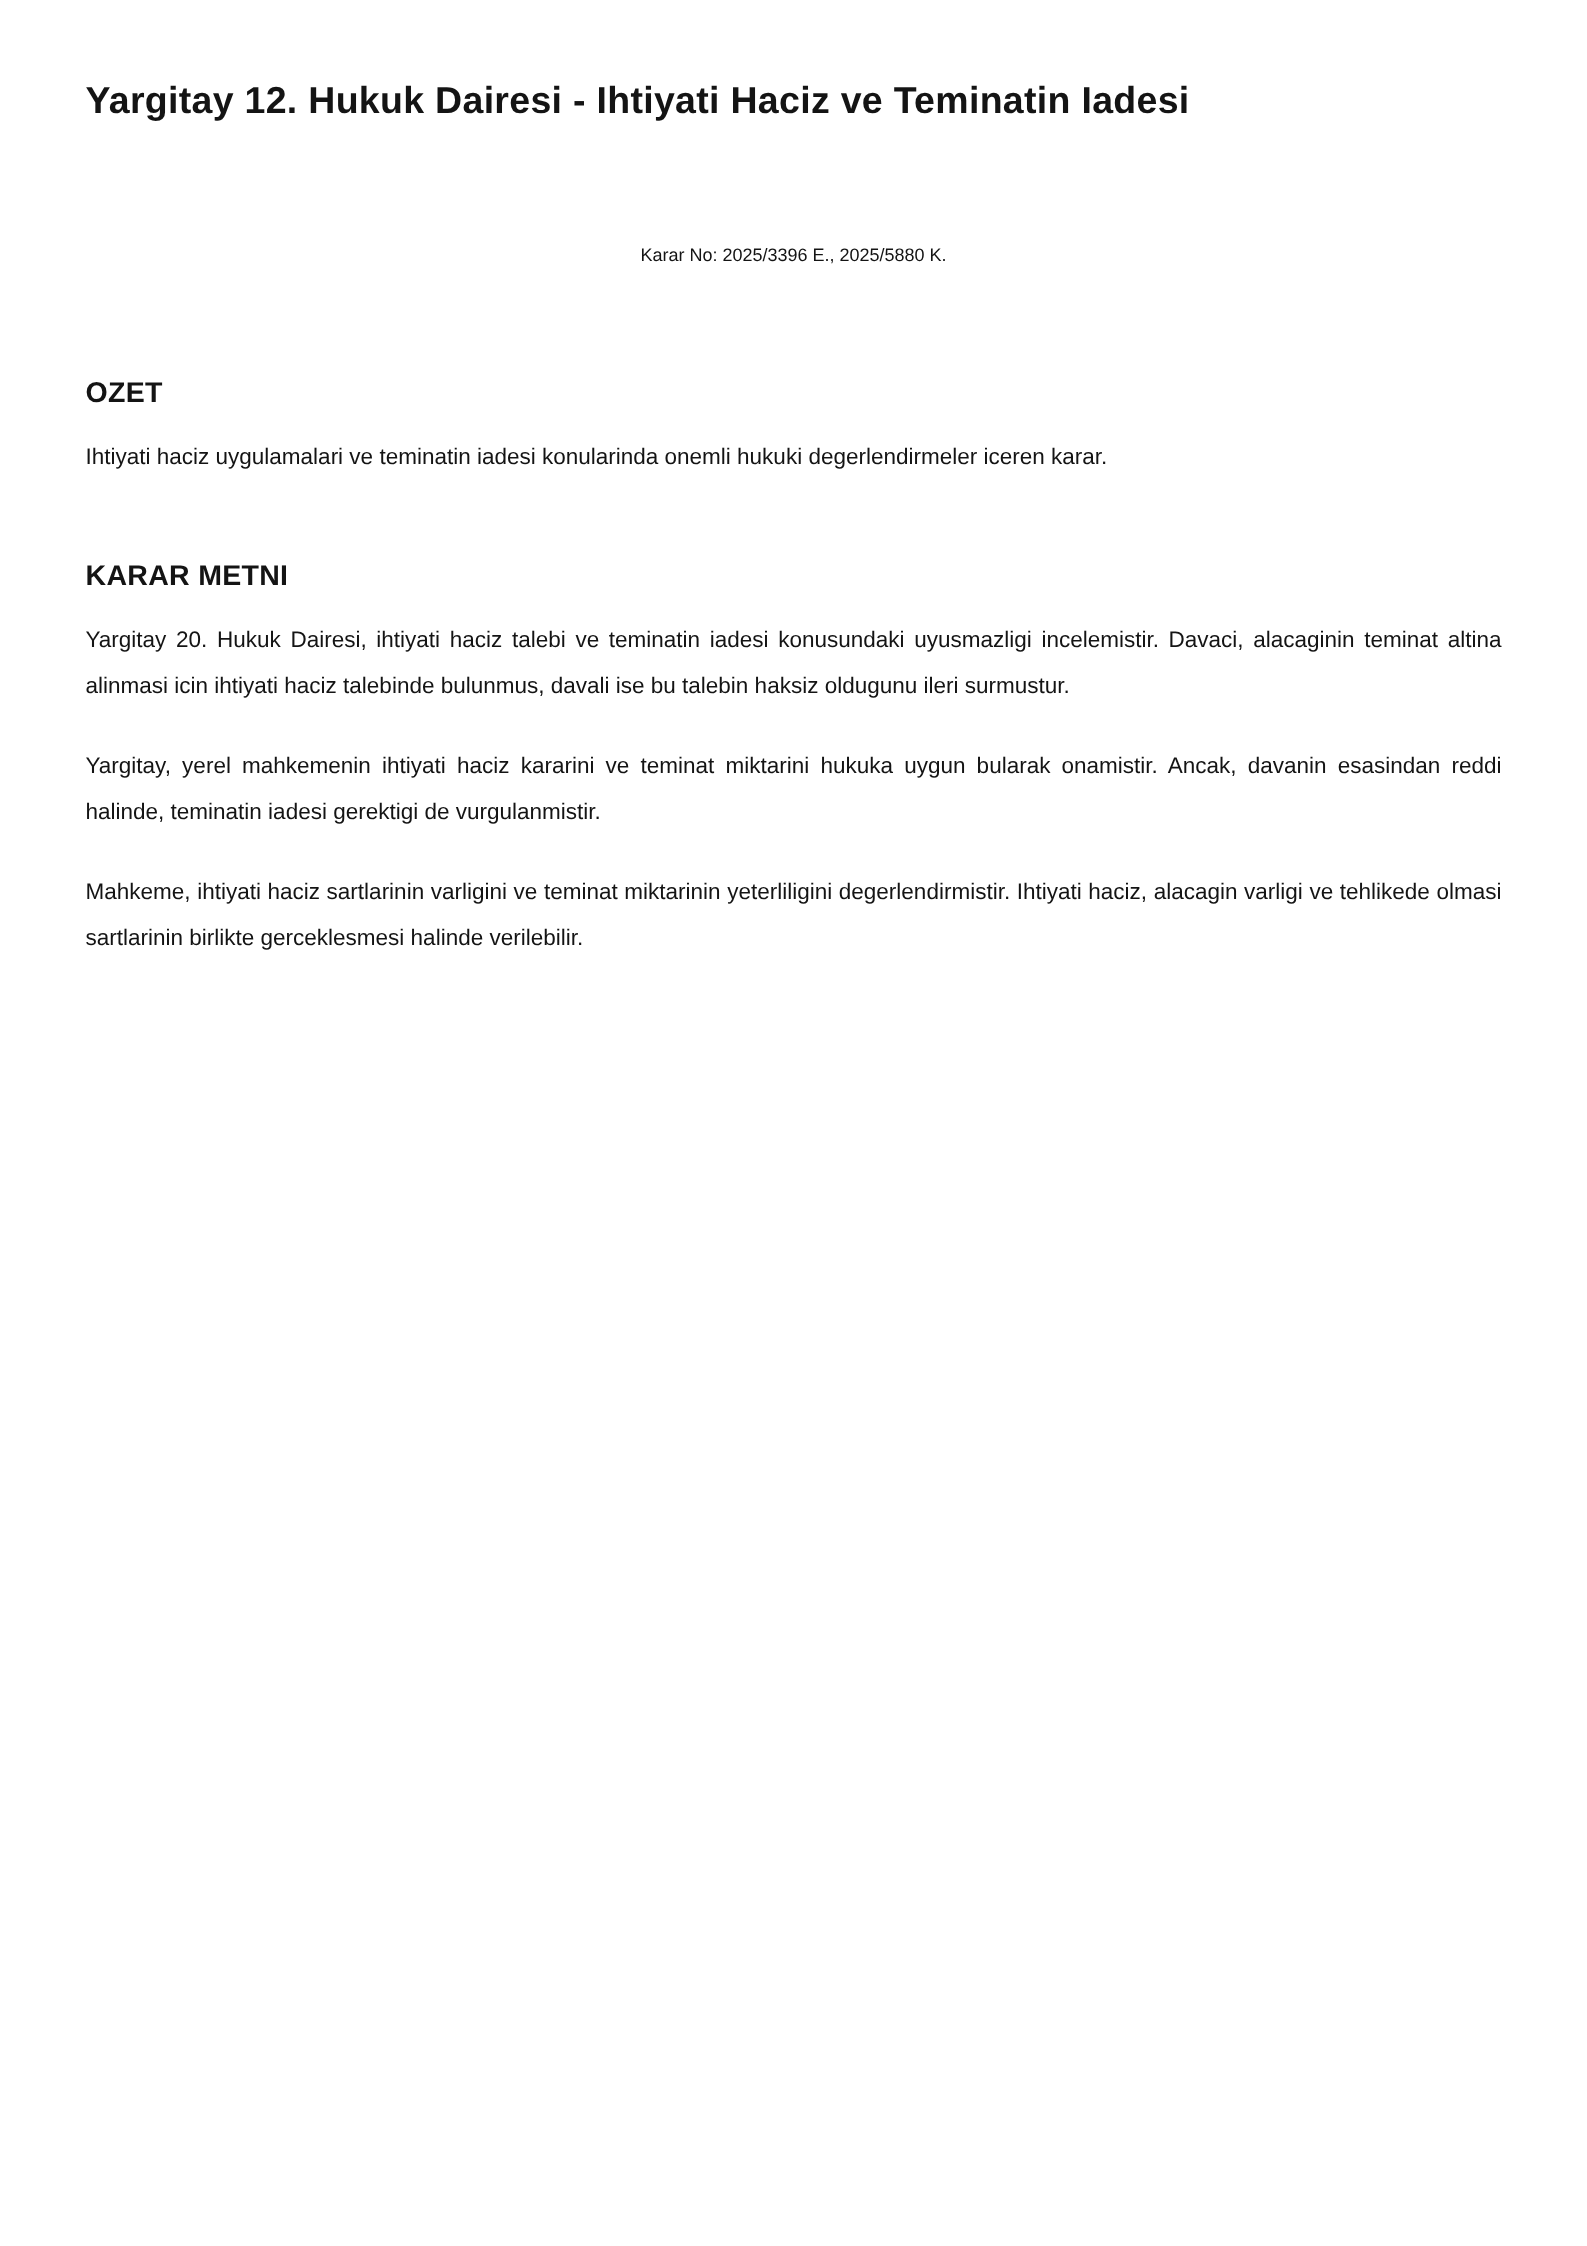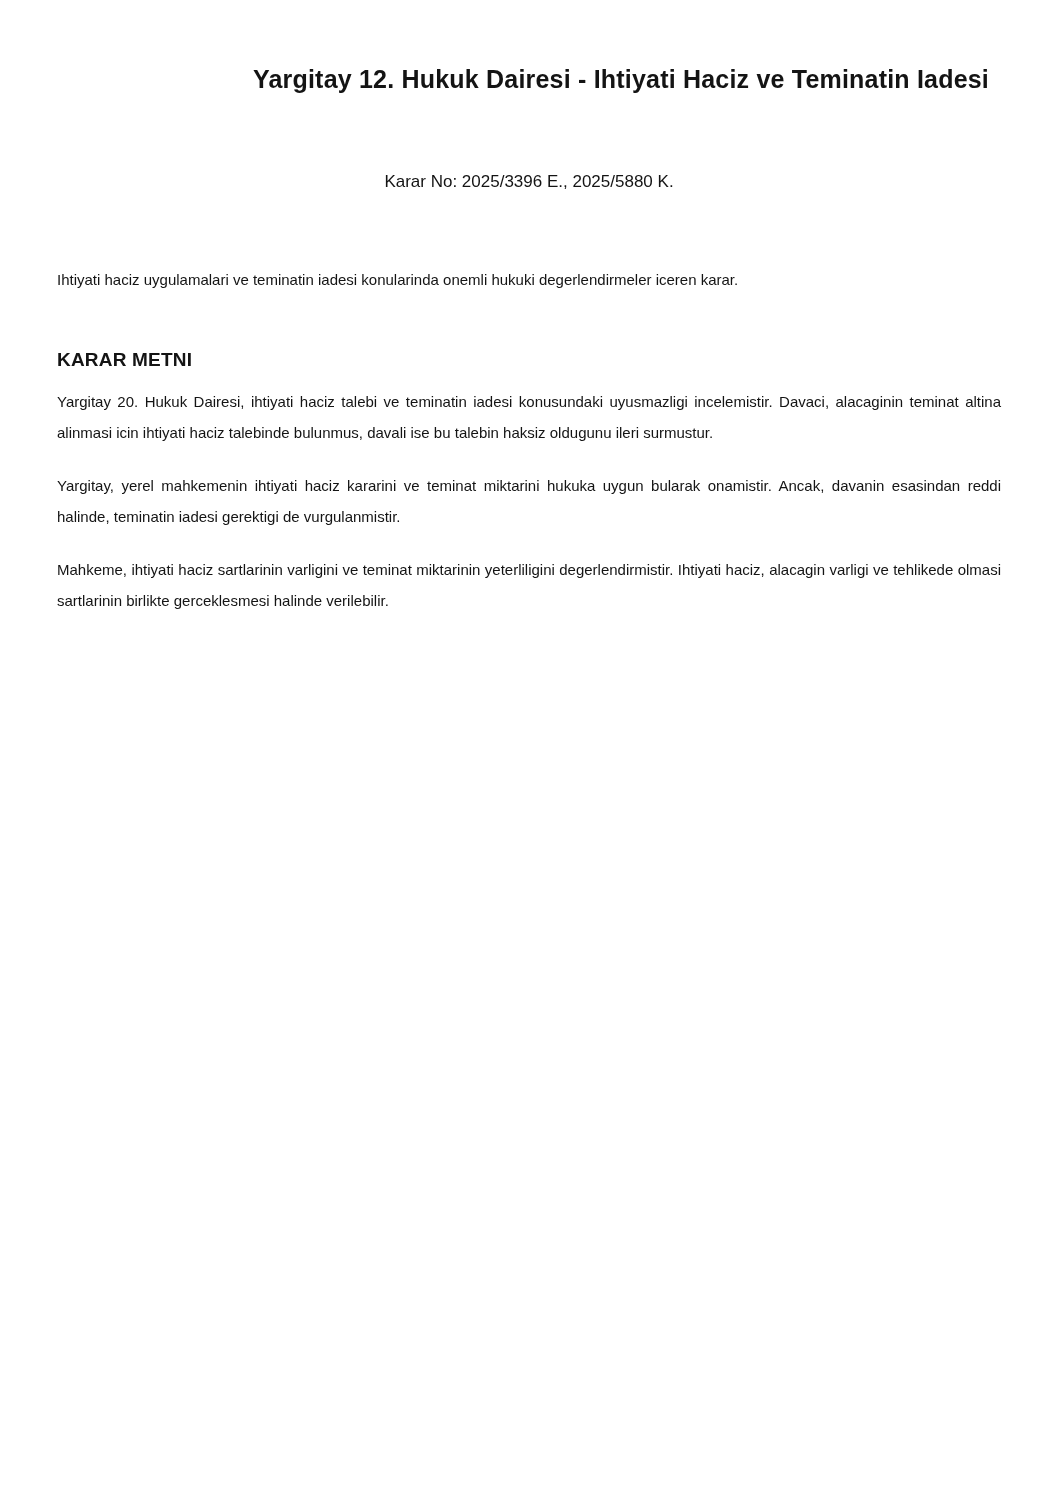--- a/index.html
+++ b/index.html
@@ -16,34 +16,34 @@
   }
   .page {
     box-sizing: border-box;
     width: 1058px;
     height: 1497px;
     padding: 52px 57px 40px 57px;
     background: #ffffff;
     overflow: hidden;
   }
   .doc-title {
-    margin: 12px;
+    margin: 0;
     font-size: 25px;
     line-height: 1.2;
     font-weight: bold;
-    text-align: right;
+    text-align: left;
     letter-spacing: 0.2px;
   }
   .meta {
     margin-top: 78px;
     text-align: center;
   }
   .meta p {
     margin: 0;
-    font-size: 17px;
+    font-size: 12px;
     line-height: 20px;
   }
   .meta p + p {
     margin-top: 20px;
   }
   .section-ozet {
     margin-top: 72px;
   }
   .section-karar {
     margin-top: 54px;
@@ -70,20 +70,21 @@
 
 <div class="page">
 
   <h1 class="doc-title">Yargitay 12. Hukuk Dairesi - Ihtiyati Haciz ve Teminatin Iadesi</h1>
 
   <div class="meta">
     <p>Karar No: 2025/3396 E., 2025/5880 K.</p>
   </div>
 
   <div class="section-ozet">
+    <h2 class="section-heading">OZET</h2>
     <p class="body-par">Ihtiyati haciz uygulamalari ve teminatin iadesi konularinda onemli hukuki degerlendirmeler iceren karar.</p>
   </div>
 
   <div class="section-karar">
     <h2 class="section-heading">KARAR METNI</h2>
     <p class="body-par">Yargitay 20. Hukuk Dairesi, ihtiyati haciz talebi ve teminatin iadesi konusundaki uyusmazligi incelemistir. Davaci, alacaginin teminat altina alinmasi icin ihtiyati haciz talebinde bulunmus, davali ise bu talebin haksiz oldugunu ileri surmustur.</p>
     <p class="body-par">Yargitay, yerel mahkemenin ihtiyati haciz kararini ve teminat miktarini hukuka uygun bularak onamistir. Ancak, davanin esasindan reddi halinde, teminatin iadesi gerektigi de vurgulanmistir.</p>
     <p class="body-par">Mahkeme, ihtiyati haciz sartlarinin varligini ve teminat miktarinin yeterliligini degerlendirmistir. Ihtiyati haciz, alacagin varligi ve tehlikede olmasi sartlarinin birlikte gerceklesmesi halinde verilebilir.</p>
   </div>
 

